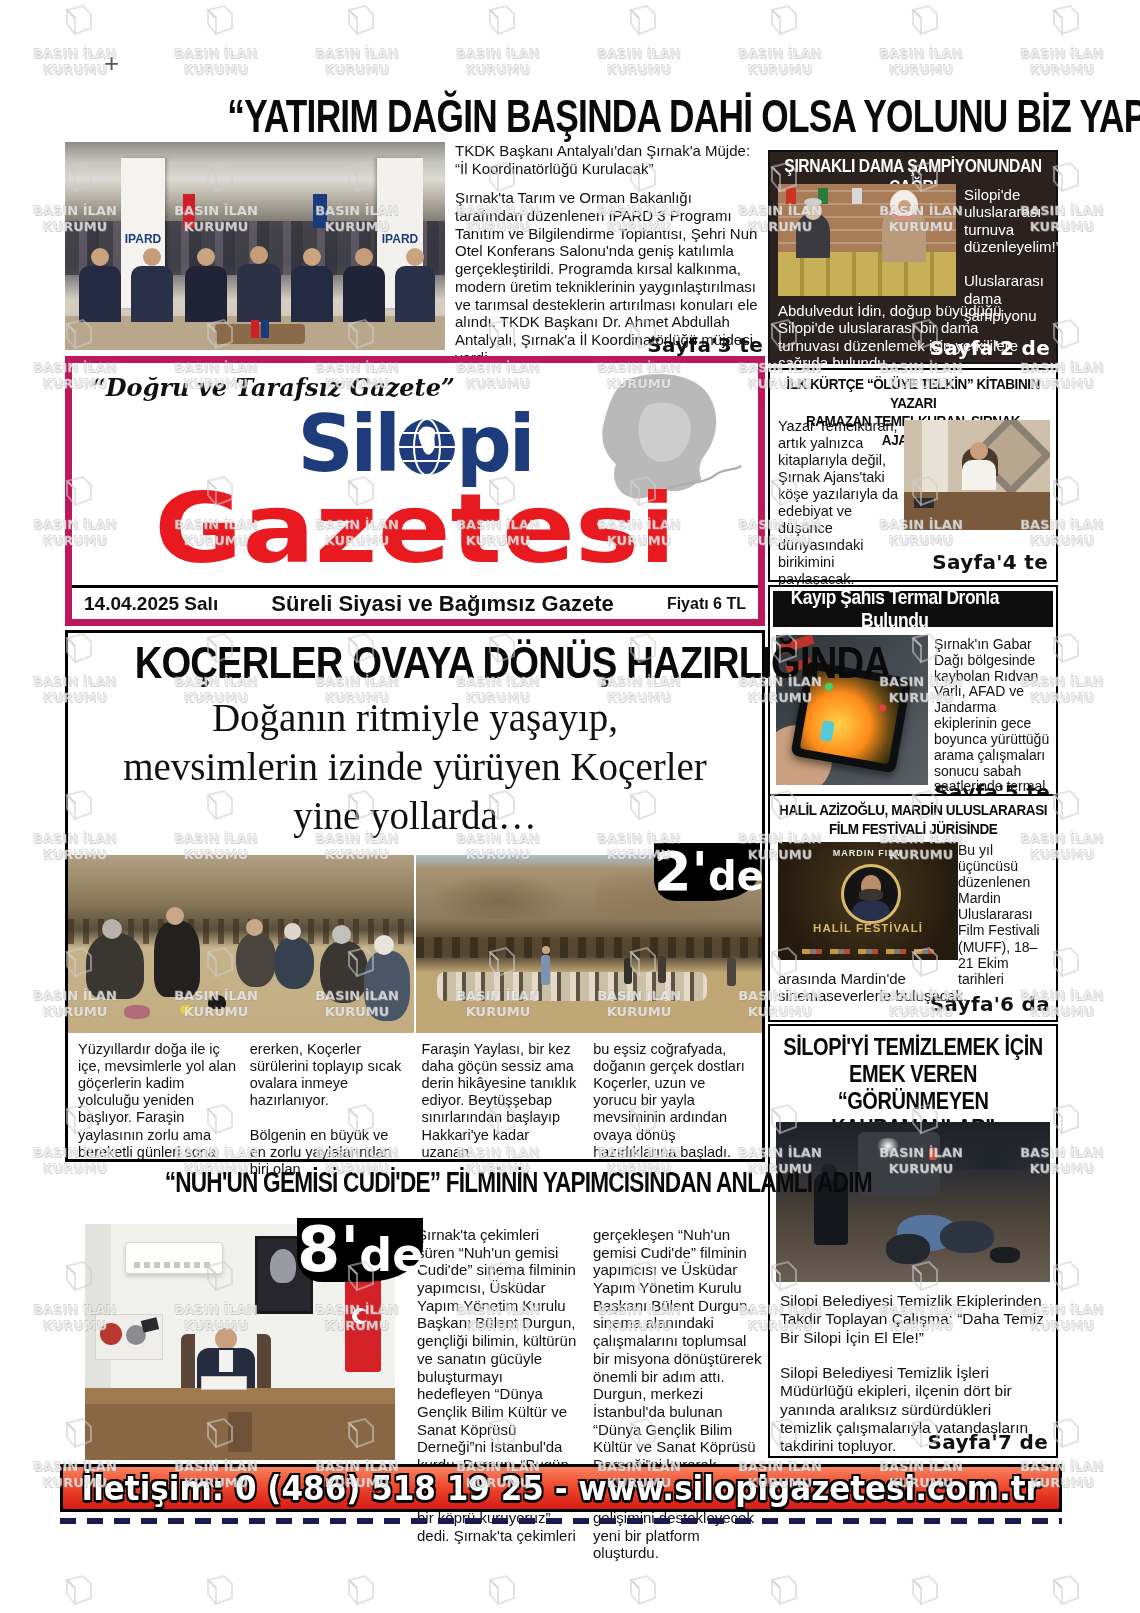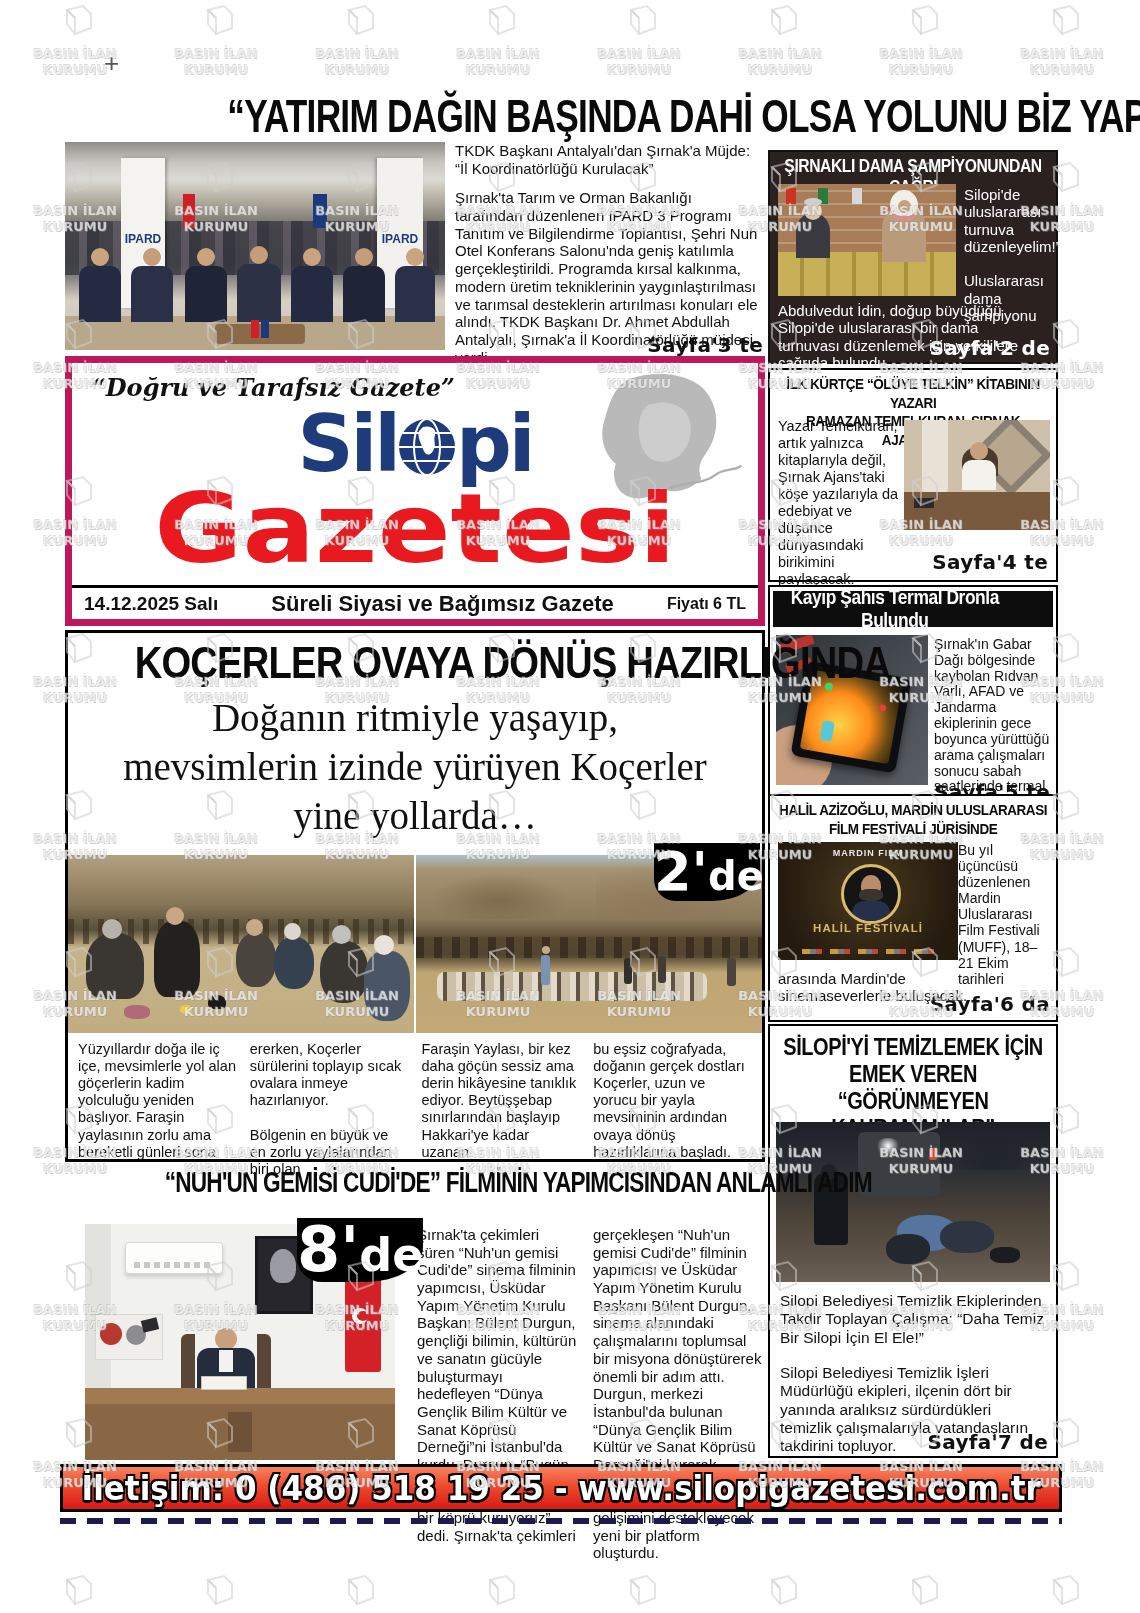--- a/index.html
+++ b/index.html
@@ -621,21 +621,21 @@
           <circle cx="30" cy="30" r="28" fill="#1e3c7c"></circle>
           <ellipse cx="30" cy="30" rx="13" ry="28" fill="none" stroke="#fff" stroke-width="2"></ellipse>
           <line x1="2" y1="30" x2="58" y2="30" stroke="#fff" stroke-width="2"></line>
           <line x1="6" y1="16" x2="54" y2="16" stroke="#fff" stroke-width="2"></line>
           <line x1="6" y1="44" x2="54" y2="44" stroke="#fff" stroke-width="2"></line>
           <path fill="#fff" d="M26 10 C34 8 40 12 38 18 C36 24 40 28 36 34 C32 40 28 38 26 32 C24 26 20 20 22 14 Z"></path>
         </svg><span>pi</span>
     </div>
     <div style="position:absolute;left:0;top:118px;width:100%;text-align:center;color:#e8191f;font-family:'DejaVu Sans',sans-serif;font-weight:700;font-size:96px;letter-spacing:0px;line-height:1;transform:scaleX(1.12);transform-origin:center;">Gazetesi</div>
     <div style="position:absolute;left:0;bottom:0;width:100%;height:34px;border-top:3px solid #000;display:flex;align-items:center;justify-content:space-between;padding:0 12px;box-sizing:border-box;font-weight:700;">
-      <span style="font-size:19px;">14.12.2025 Salı</span>
+      <span style="font-size:19px;">14.04.2025 Salı</span>
       <span style="font-size:22px;">Süreli Siyasi ve Bağımsız Gazete</span>
       <span style="font-size:16px;">Fiyatı 6 TL</span>
     </div>
   </div>
 
   <div class="abs" style="left:65px;top:630px;width:700px;height:532px;border:3px solid #000;background:#fff;box-sizing:border-box;z-index:2;">
     <div class="hlwrap" style="position:absolute;left:0;top:4px;width:100%;">
       <span class="cond1" style="font-size:45px;transform:scaleX(0.85);color:#0a0a0a;">KOÇERLER OVAYA DÖNÜŞ HAZIRLIĞINDA</span>
     </div>
     <div class="preline" style="position:absolute;left:0;top:60px;width:100%;text-align:center;font-family:'Liberation Serif',serif;font-size:39px;line-height:1.26;color:#111;">Doğanın ritmiyle yaşayıp,

